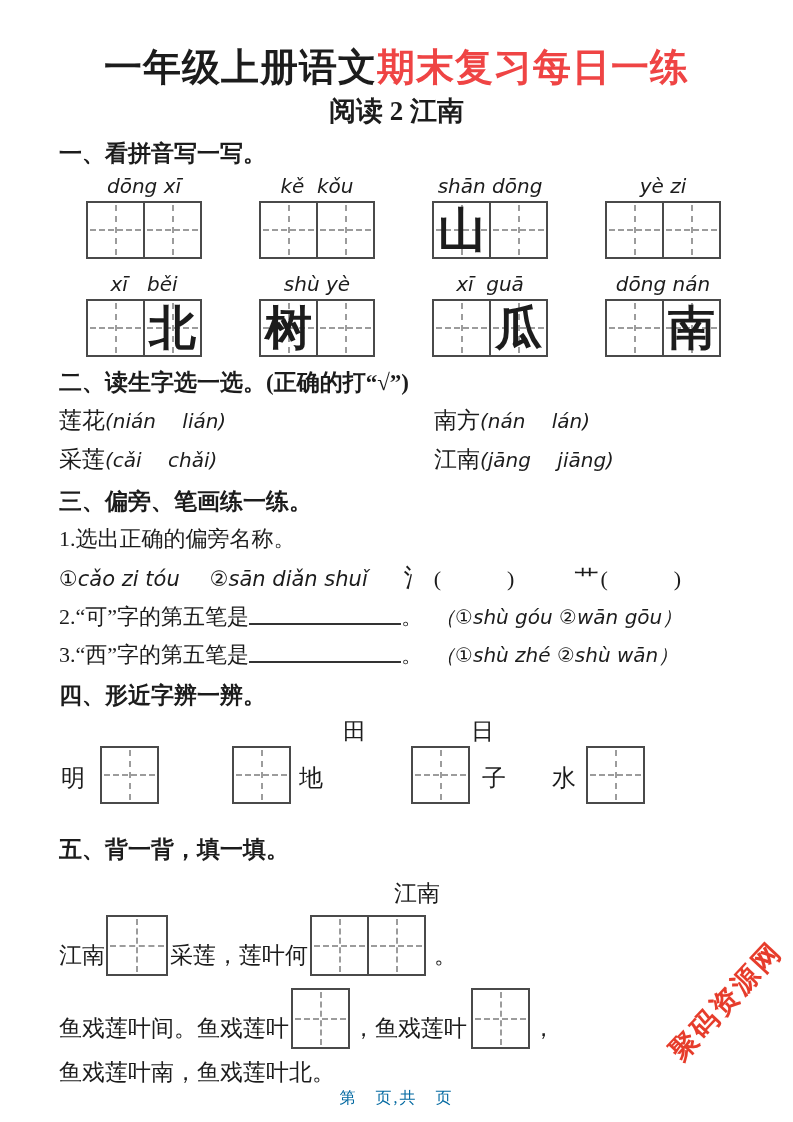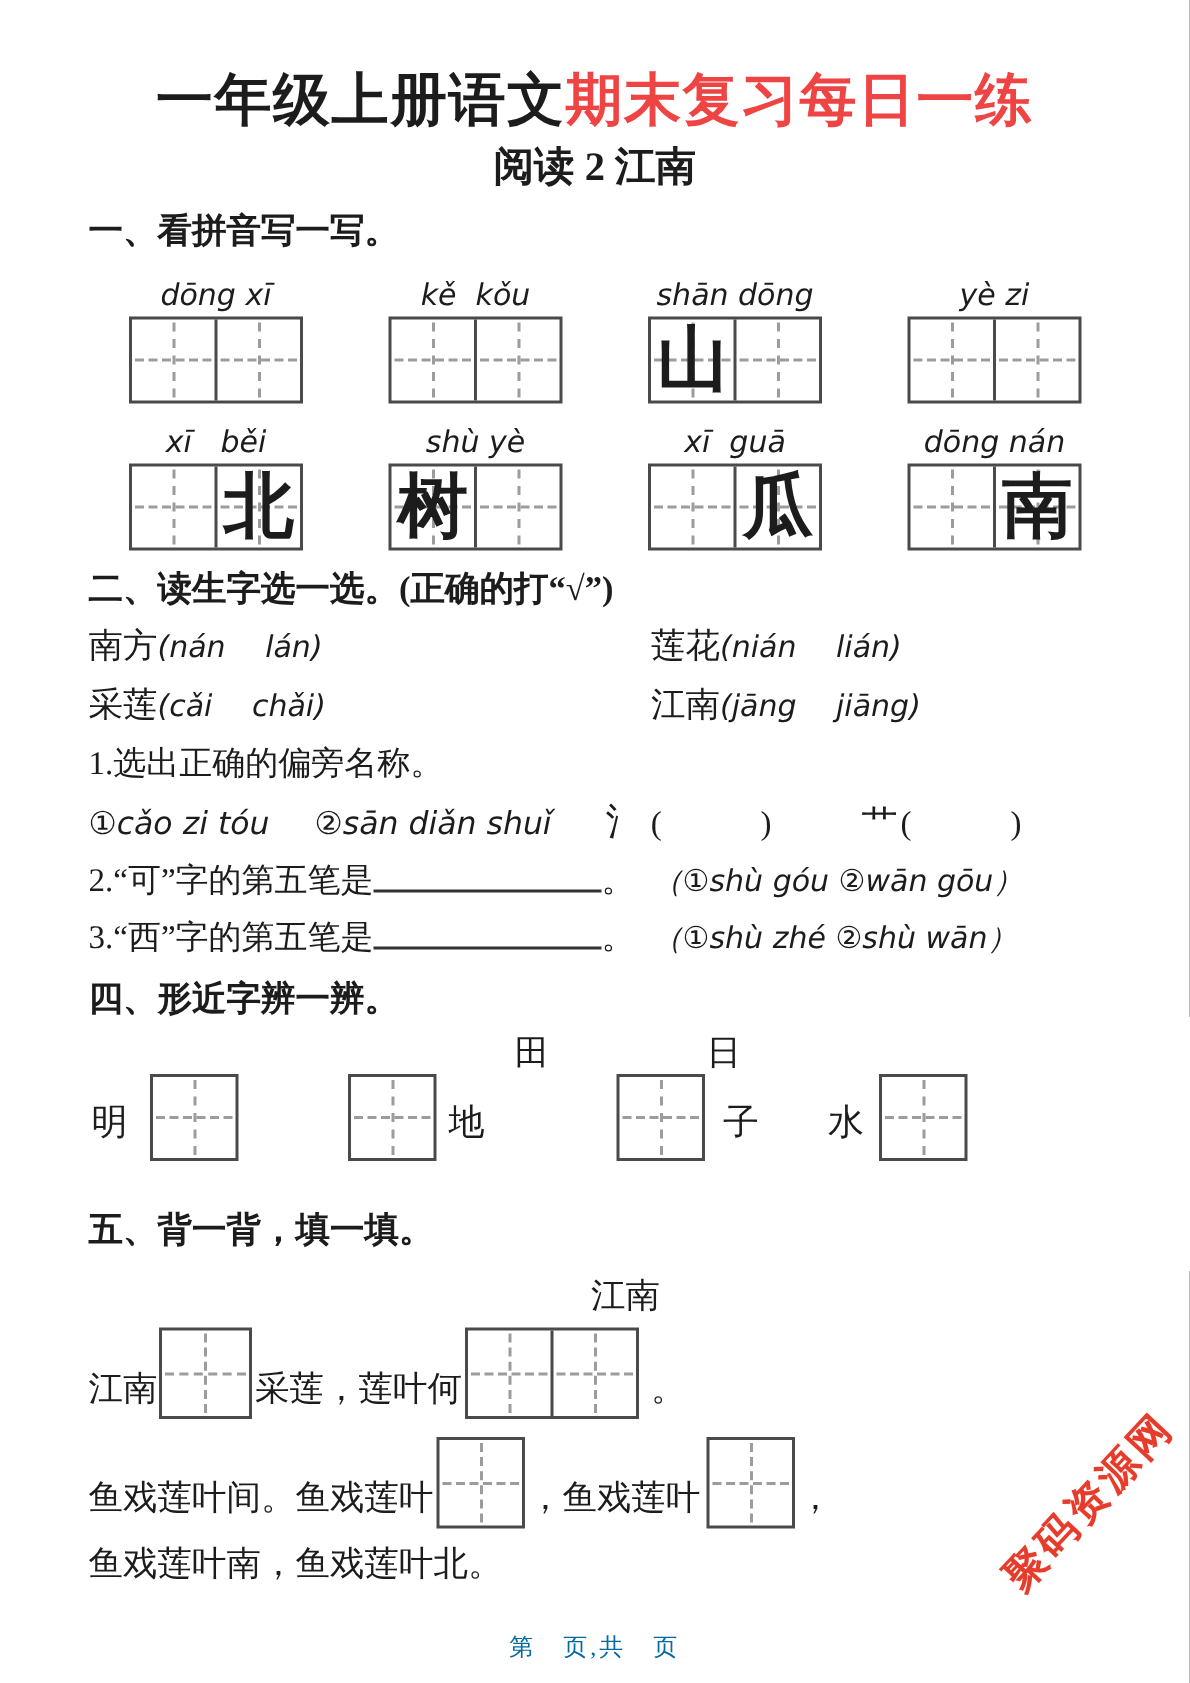--- a/index.html
+++ b/index.html
@@ -12,21 +12,21 @@
 
   
   .title { margin:0; padding-top:44px; text-align:center; font-size:38px; line-height:46px; font-weight:700; letter-spacing:1px; }
   .title .red { color:#ef4444; }
   .subtitle { text-align:center; font-size:27px; line-height:34px; font-weight:700; margin-top:4px; }
 
   
   .sh { font-size:23px; line-height:28px; font-weight:700; margin-top:12px; }
 
   
-  .pgrow { display:flex; justify-content:space-between; padding:0 24px 0 27px; margin-top:16px; }
+  .pgrow { display:flex; justify-content:space-between; padding:0 24px 0 27px; margin-top:6px; }
   .pgrow.second { margin-top:13px; }
   .pgcol { display:flex; flex-direction:column; align-items:center; }
   .pinyin { font-family:"DejaVu Sans", sans-serif; font-style:italic; font-size:20px; line-height:24px; margin-bottom:3px; white-space:pre; }
 
   .wg { display:inline-flex; border:2px solid #4a4a4a; background:#fff; }
   .wc { width:55px; height:54px; position:relative; display:flex; align-items:center; justify-content:center; }
   .wc + .wc { border-left:2px solid #4a4a4a; }
   .wc::before { content:""; position:absolute; left:50%; top:2px; bottom:2px; margin-left:-1px; border-left:2px dashed #9c9c9c; }
   .wc::after  { content:""; position:absolute; top:50%; left:2px; right:2px; margin-top:-1px; border-top:2px dashed #9c9c9c; }
   .hw { position:relative; z-index:1; font-size:47px; line-height:1; font-weight:700; font-style:normal; }
@@ -166,26 +166,27 @@
             </span>
           <span class="wc">
               <b class="hw">南</b>
             </span>
         </span>
       </div>
     </div>
 
     <div class="sh">二、读生字选一选。(正确的打“√”)</div>
     <div class="choices">
+      <div class="choice"><span>莲花</span><span class="py">(nián　 lián)</span></div>
       <div class="choice"><span>南方</span><span class="py">(nán　 lán)</span></div>
-      <div class="choice"><span>莲花</span><span class="py">(nián　 lián)</span></div>
       <div class="choice"><span>采莲</span><span class="py">(cǎi　 chǎi)</span></div>
       <div class="choice"><span>江南</span><span class="py">(jāng　 jiāng)</span></div>
     </div>
 
+    <div class="sh">三、偏旁、笔画练一练。</div>
     <div class="qline">1.选出正确的偏旁名称。</div>
     <div class="radline">
       <span class="py">①cǎo zi tóu</span>
       <span class="py" style="margin-left:30px">②sān diǎn shuǐ</span>
       <span class="rad" style="margin-left:36px">氵</span>
       <span class="parenblank" style="margin-left:6px">(　　　)</span>
       <span class="rad" style="margin-left:60px">艹</span>
       <span class="parenblank" style="margin-left:2px">(　　　)</span>
     </div>
     <div class="qline">

